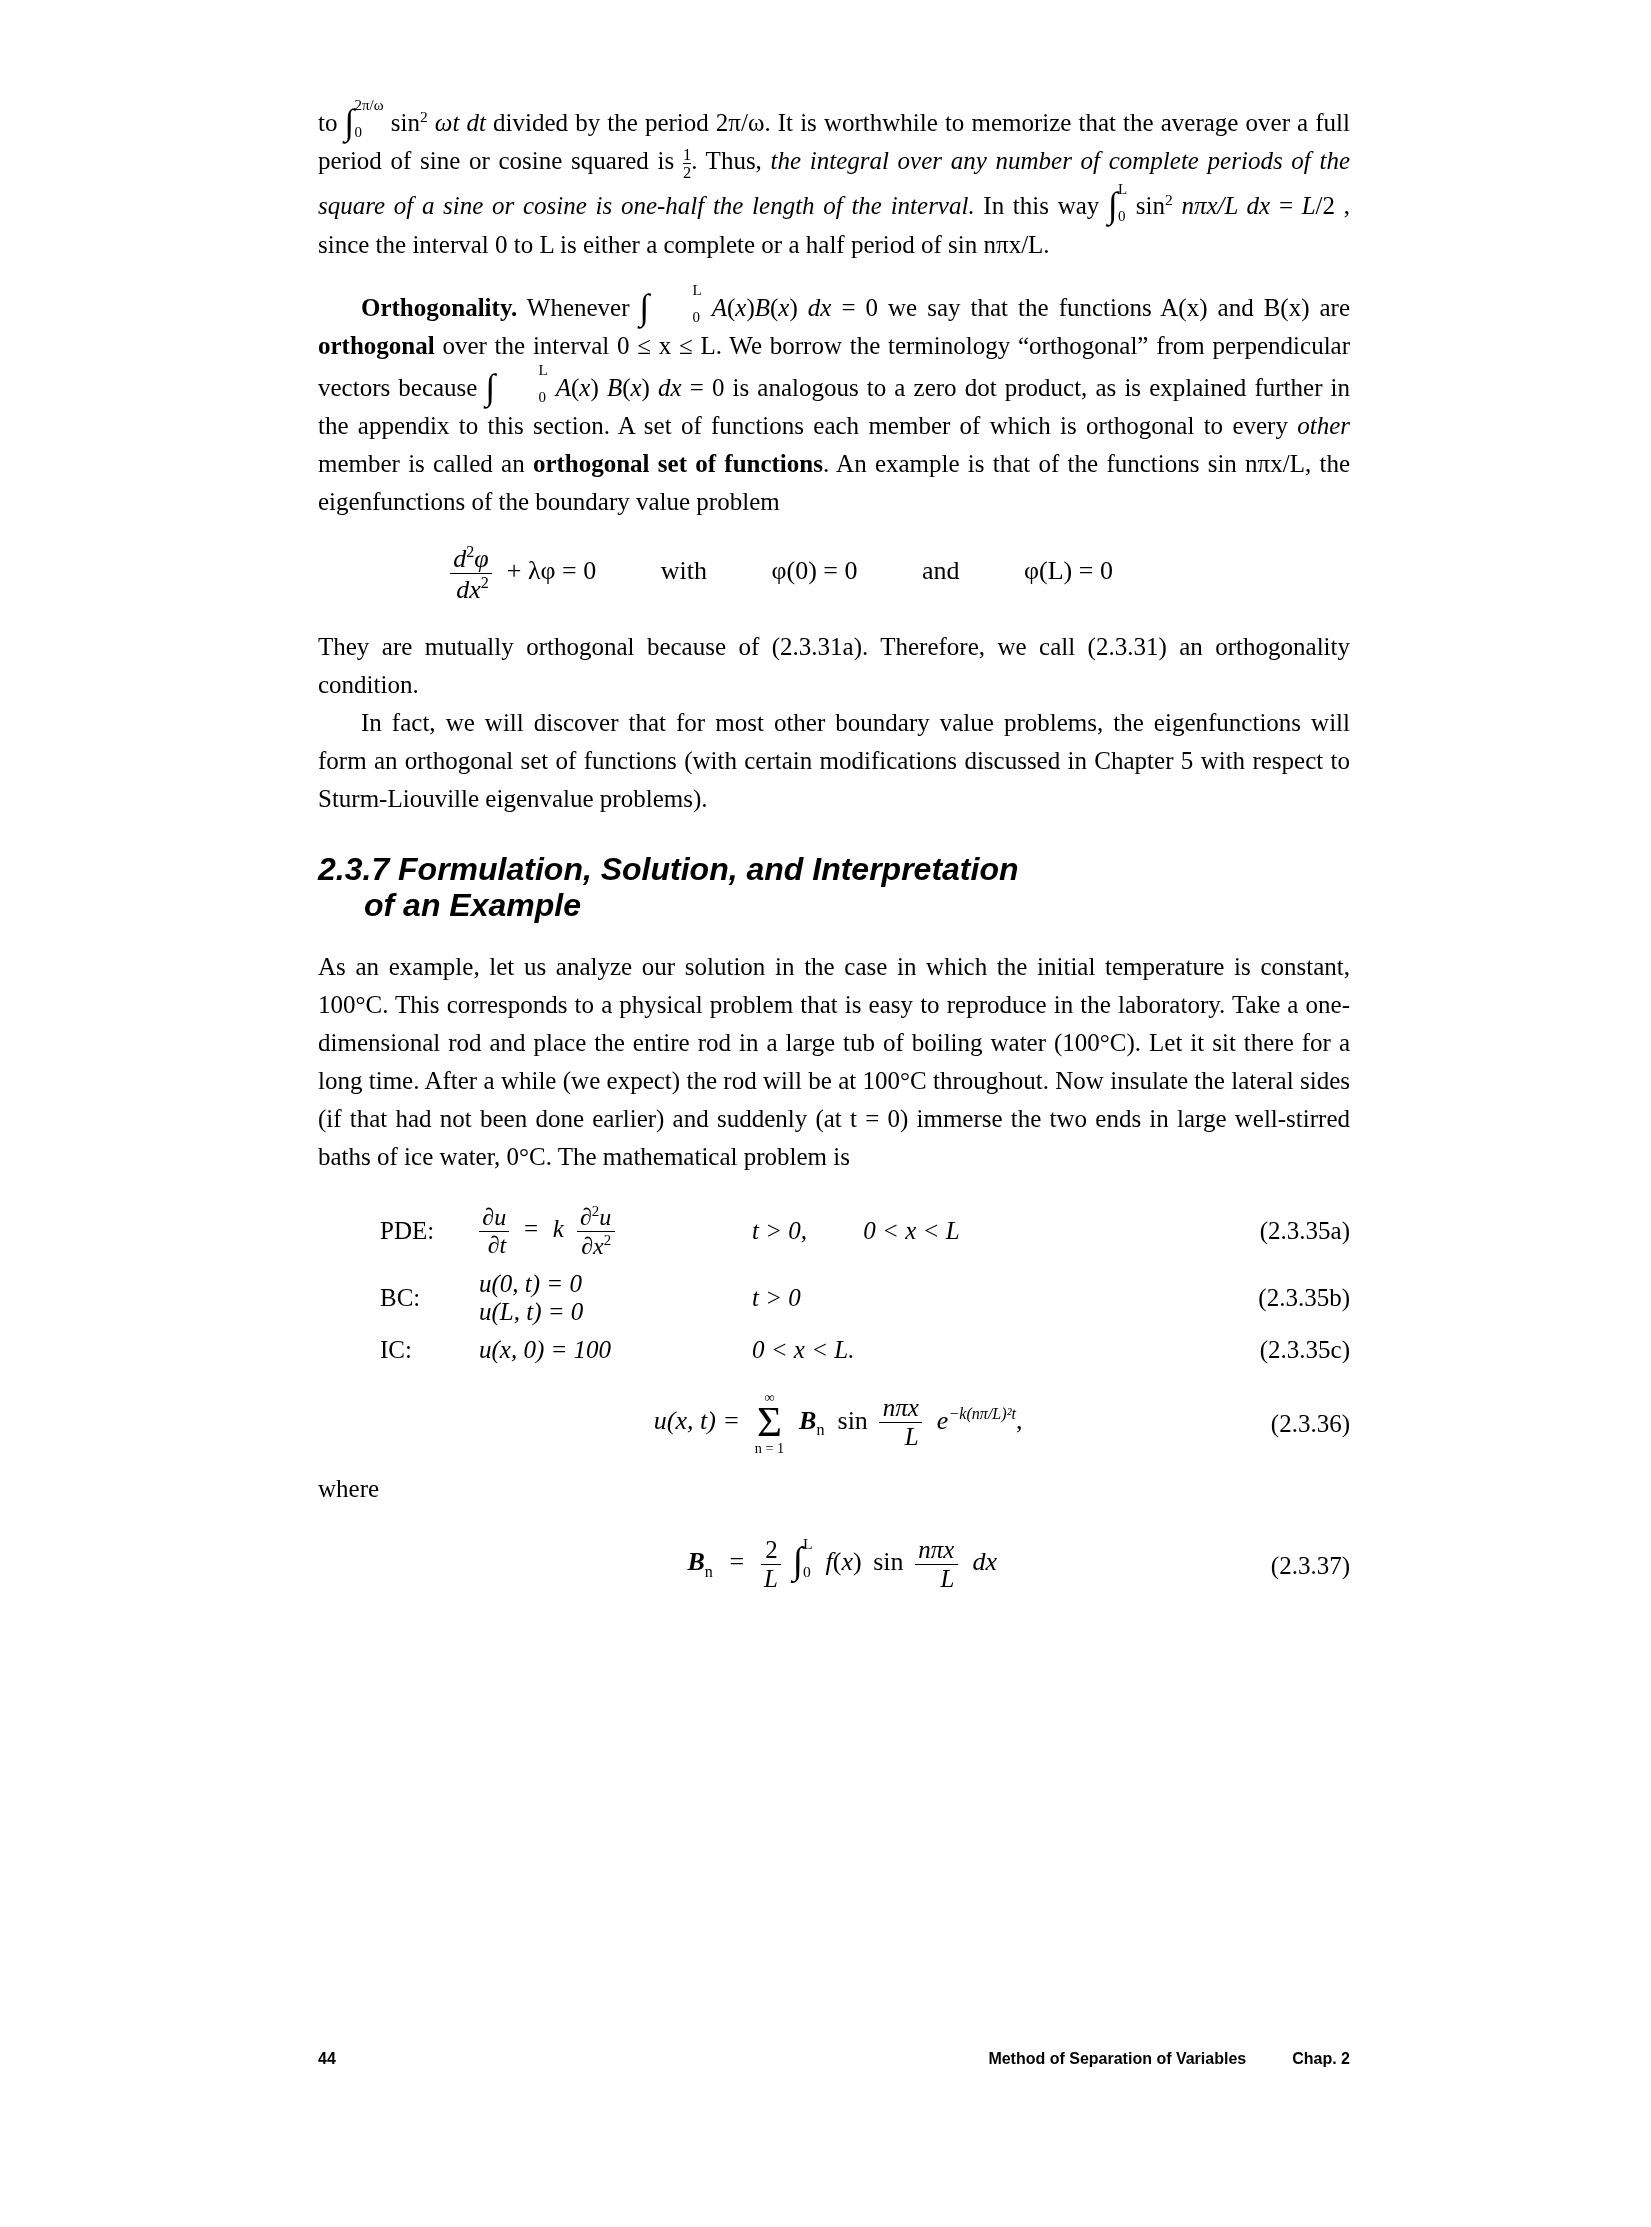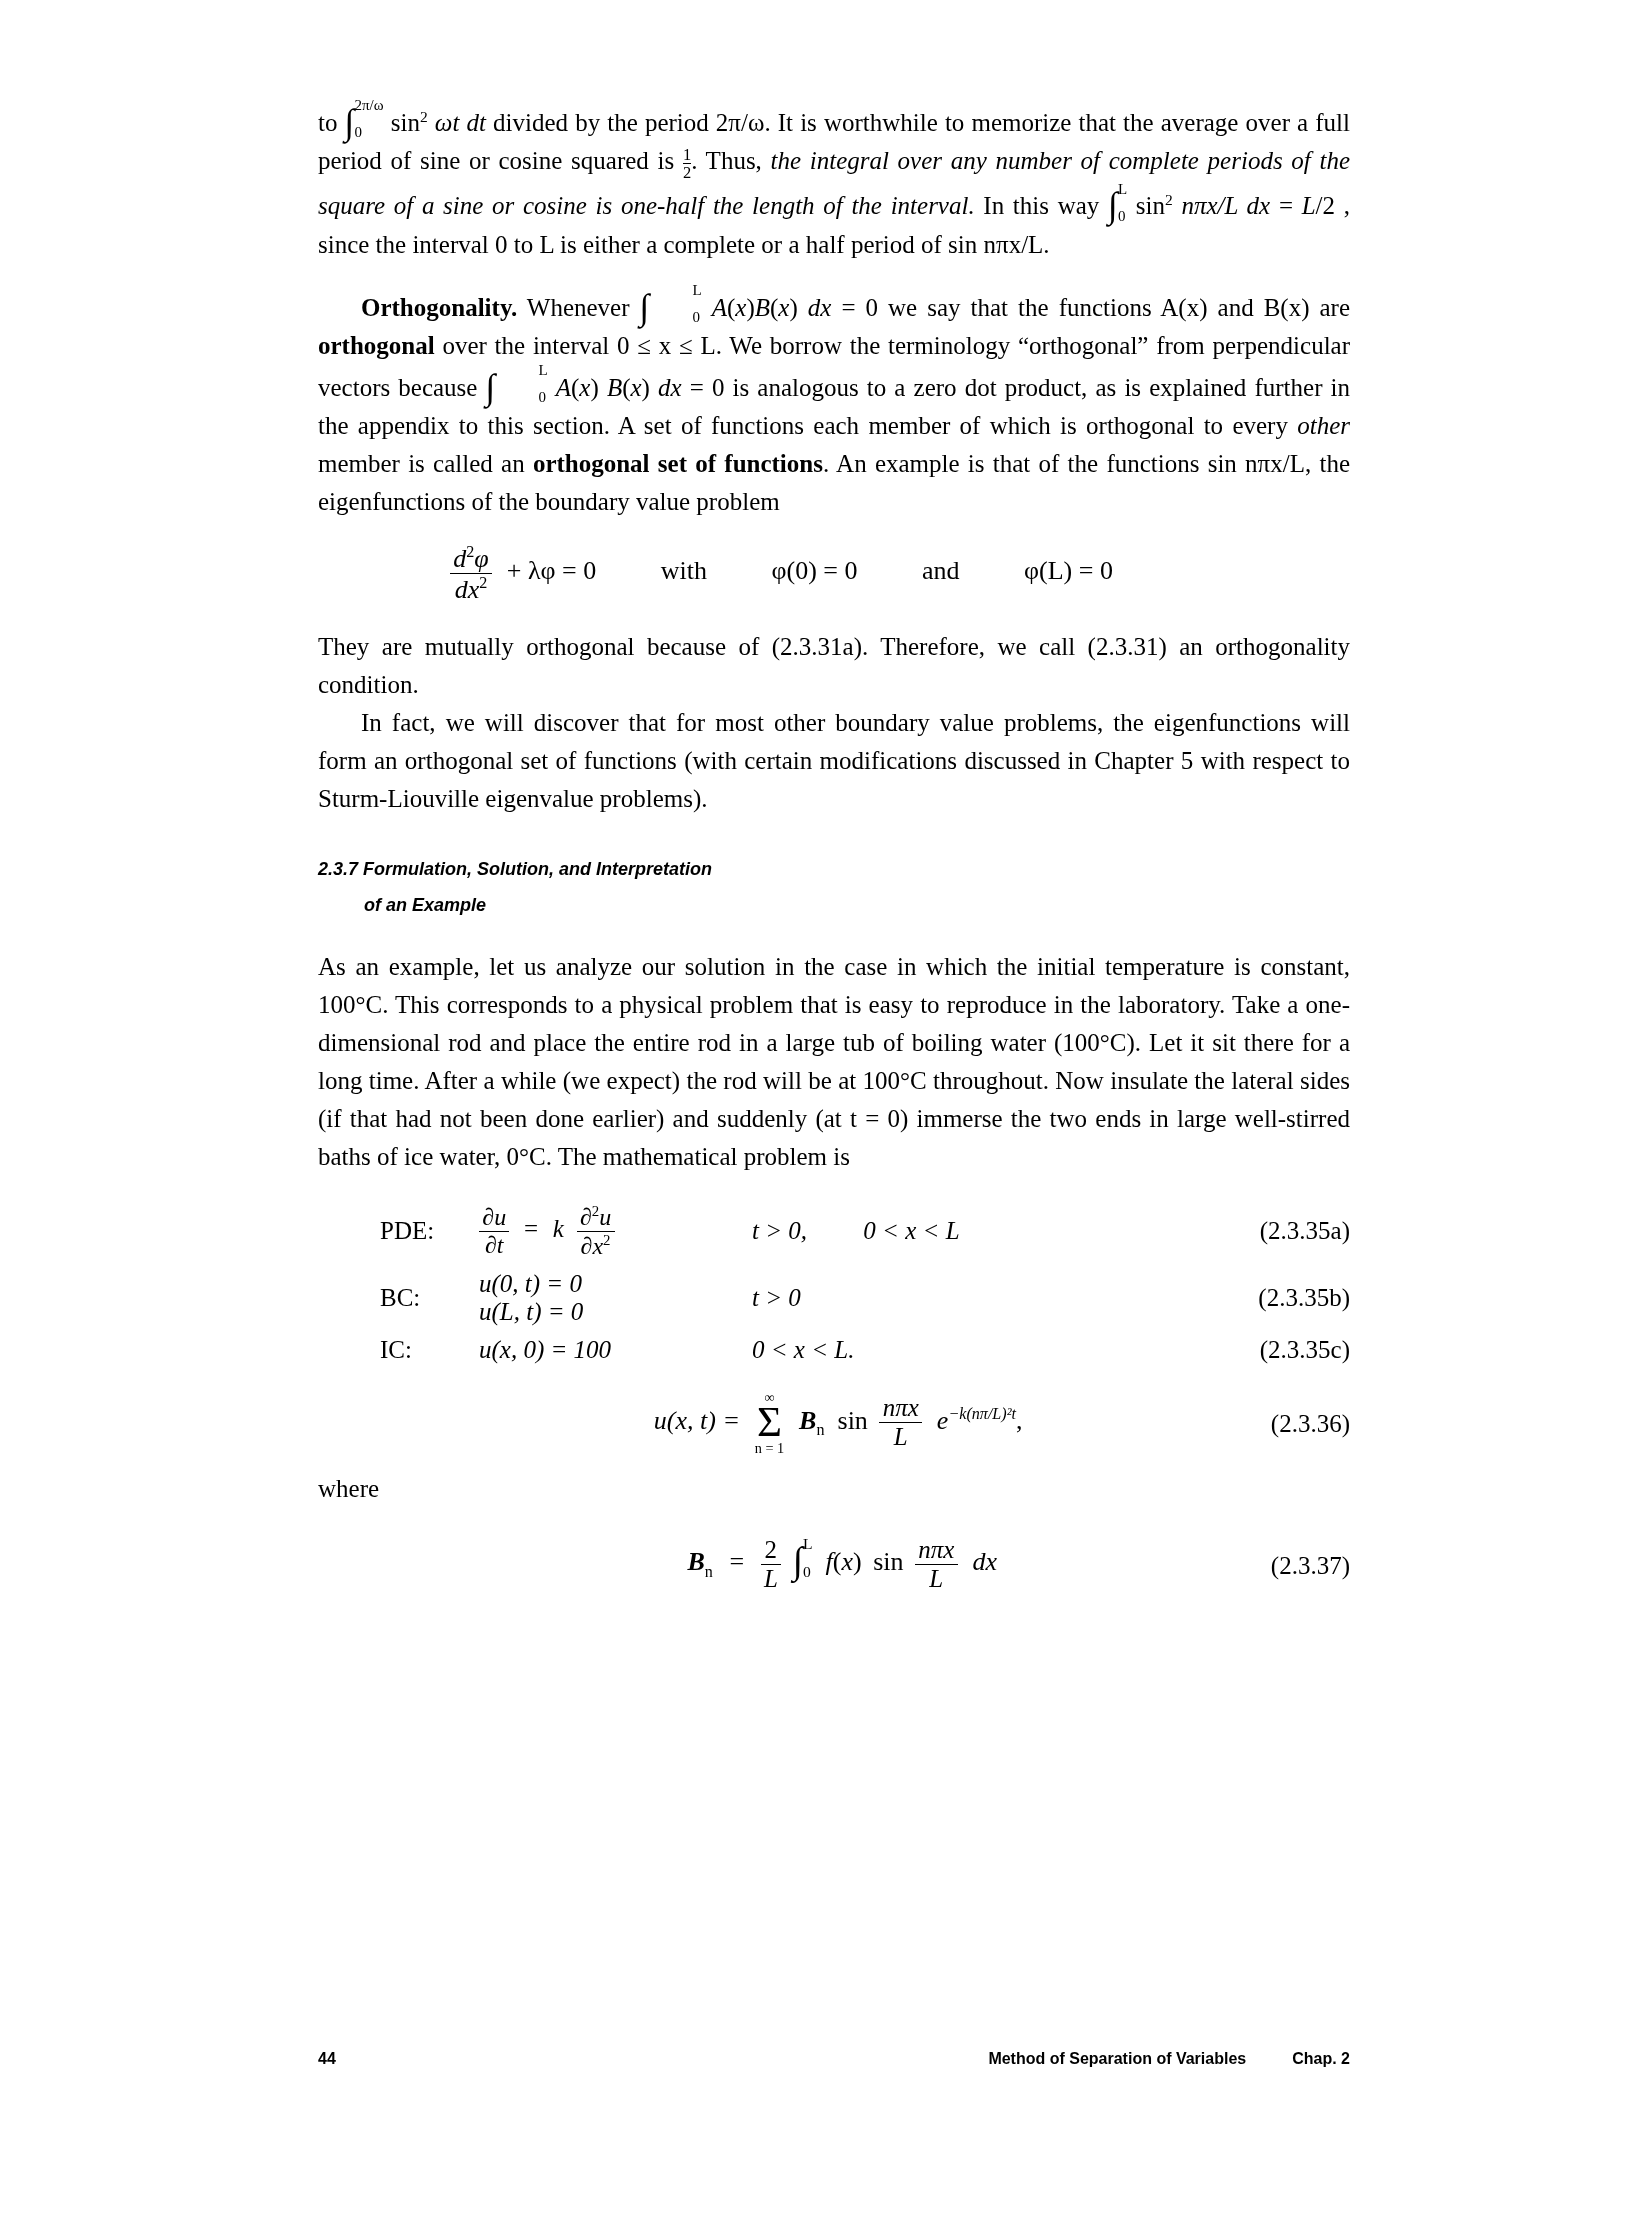--- a/index.html
+++ b/index.html
@@ -40,21 +40,21 @@
   }
   .indent {
     text-indent: 43px;
   }
   .ital { font-style: italic; }
   .bold { font-weight: bold; }
   .sec-head {
     font-family: "Liberation Sans", sans-serif;
     font-weight: bold;
     font-style: italic;
-    font-size: 18px;
+    font-size: 32px;
     line-height: 36px;
     margin: 33px 0 25px 0;
   }
   .sec-head .line2 {
     display: block;
     padding-left: 46px;
   }
   
   .mi { font-style: italic; }
   .mr { font-style: normal; }
@@ -73,21 +73,21 @@
     vertical-align: -0.15em;
     text-align: left;
     font-style: normal;
   }
   .intlim span { display: block; }
   .intlim .up { position: relative; top: -0.55em; }
   .intlim .lo { position: relative; top: 0.25em; }
   .frac {
     display: inline-block;
     vertical-align: middle;
-    text-align: center;
+    text-align: right;
     line-height: 1.12;
     font-size: 0.96em;
   }
   .frac .num { display: block; padding: 0 3.3px; }
   .frac .den { display: block; border-top: 1.3px solid #000; padding: 0 3.3px; }
   .fracsm {
     display: inline-block;
     vertical-align: middle;
     text-align: center;
     line-height: 1.05;

